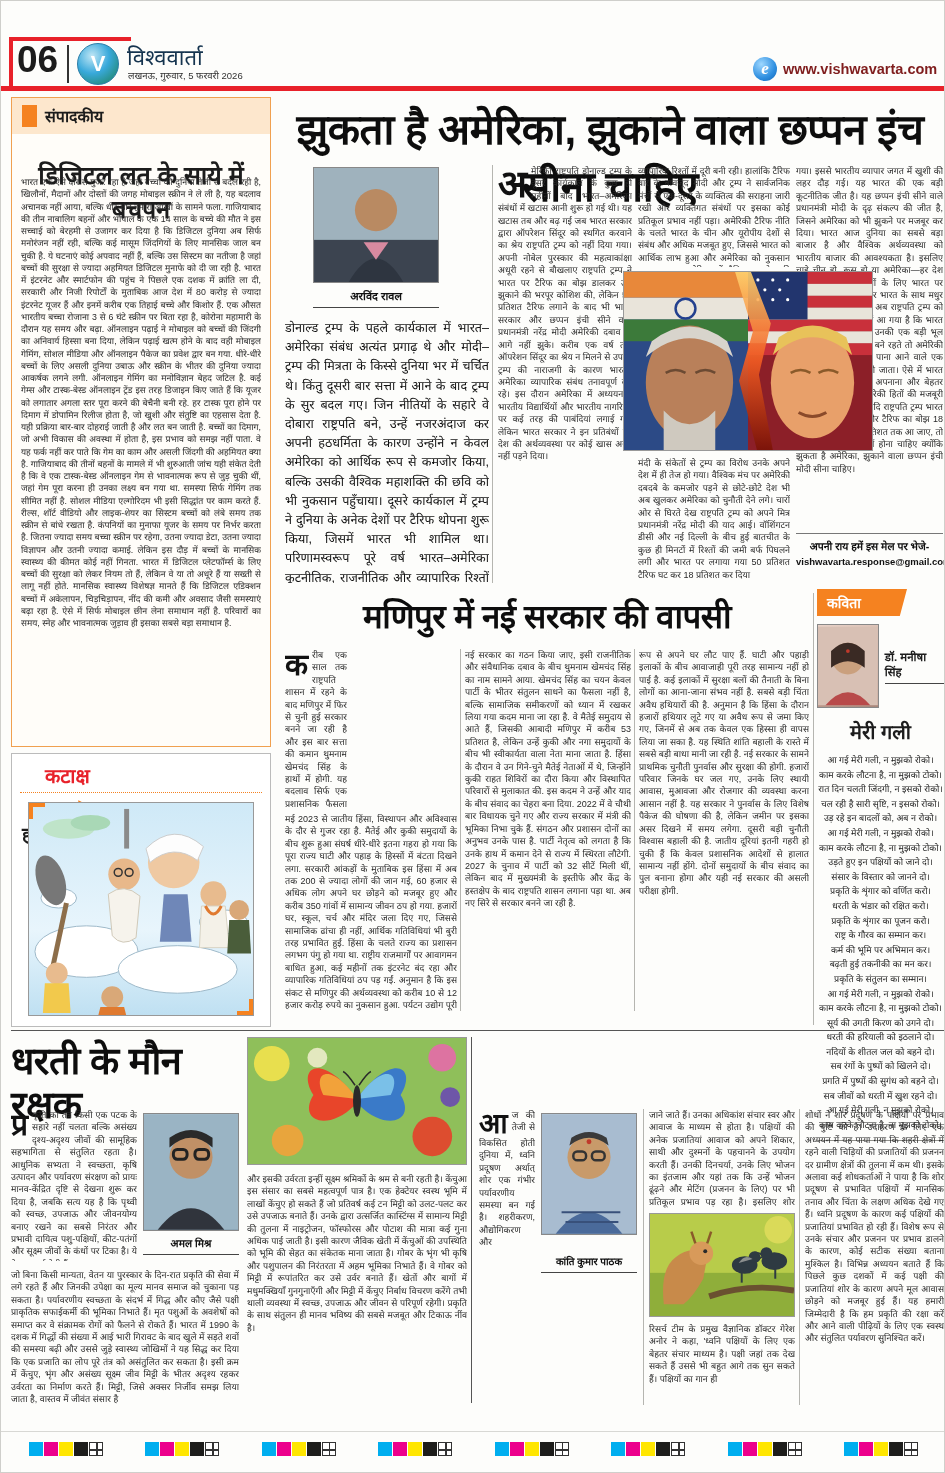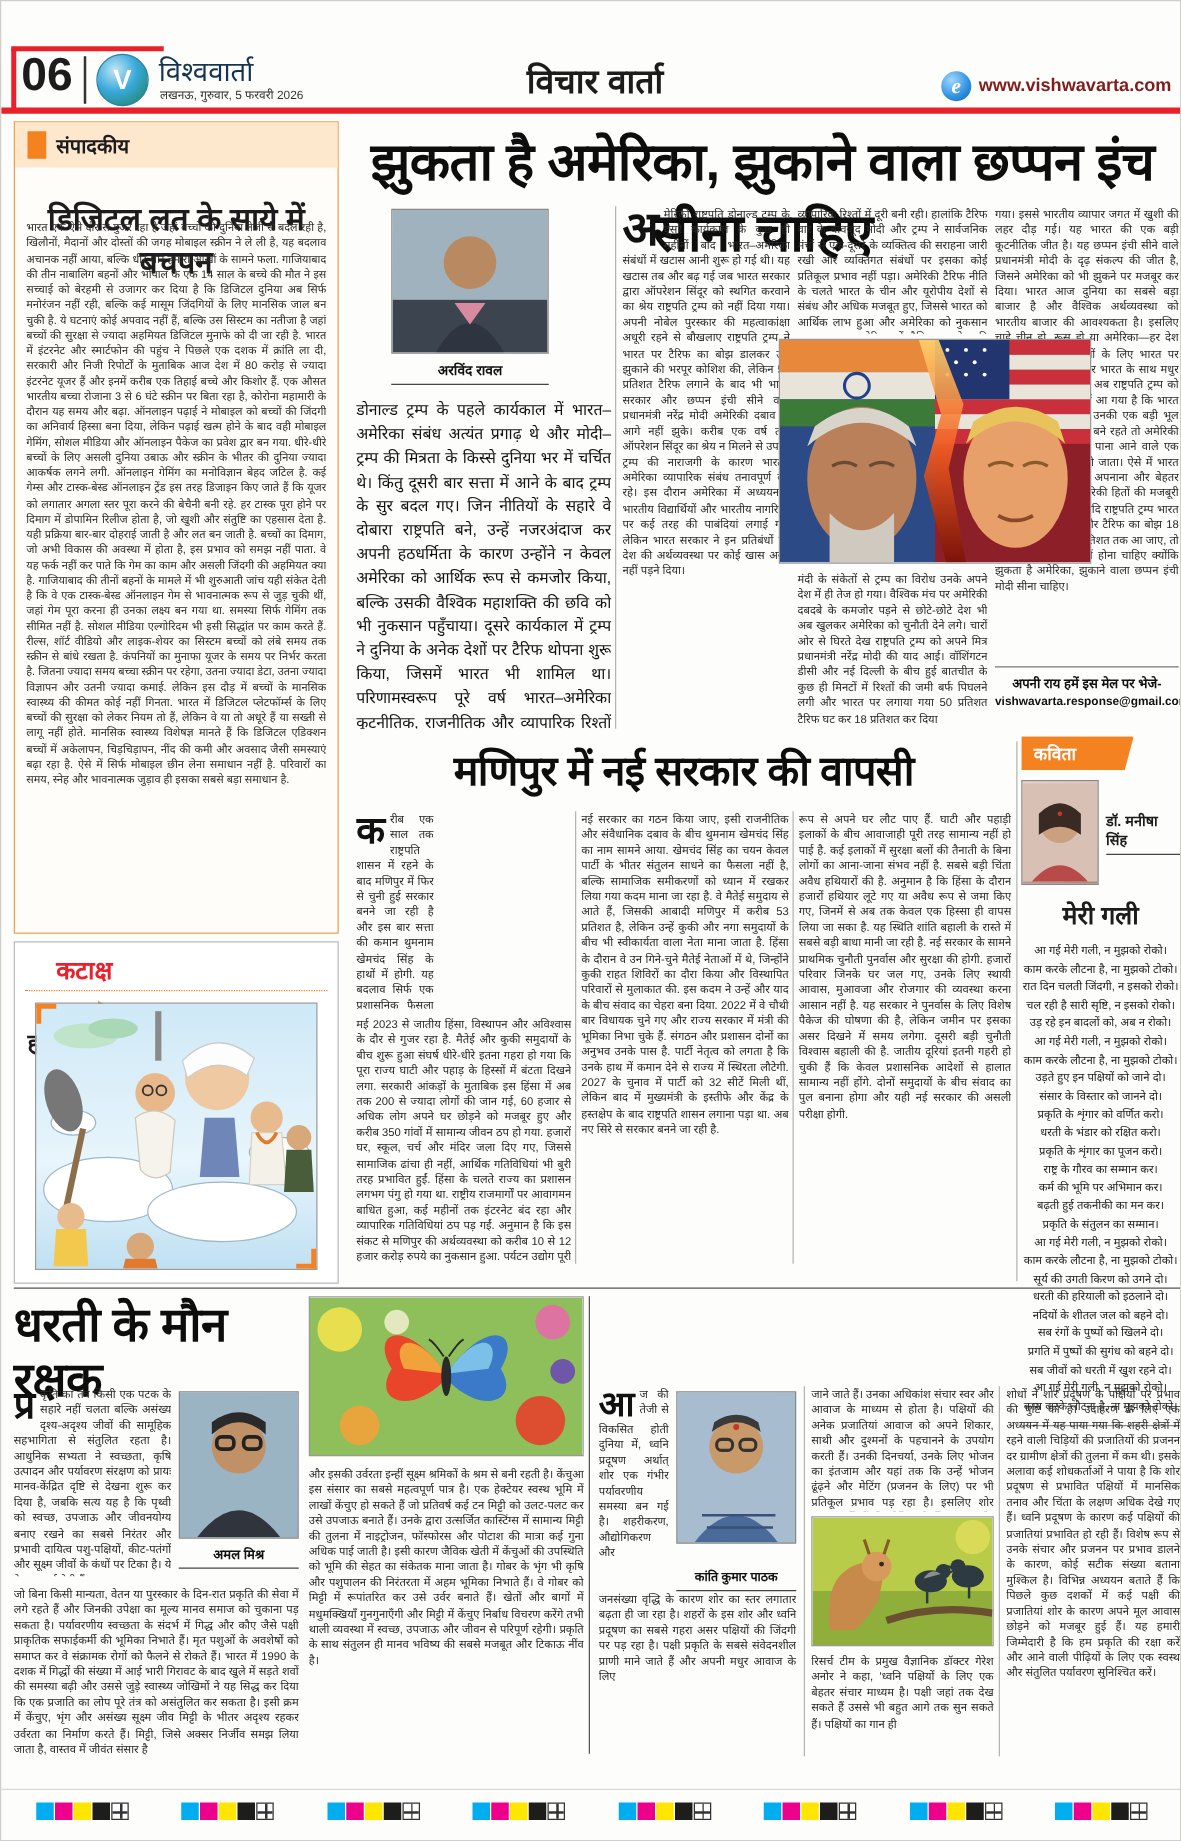--- a/index.html
+++ b/index.html
@@ -86,21 +86,20 @@
 
   <div class="abs" style="left:16px; top:38px; font-size:37px; font-weight:bold;">06</div>
   <div class="abs" style="left:66px; top:44px; width:2px; height:38px; background:#333;"></div>
   <div class="abs" style="left:76px; top:42px;">
     <div id="logo-circle">
         <span>V</span>
       </div>
   </div>
   <div class="abs" style="left:126px; top:40px; font-size:22px; font-weight:normal; color:#15344f;">विश्ववार्ता</div>
   <div class="abs" style="left:127px; top:68px; font-size:9.5px; color:#333;">लखनऊ,   गुरुवार, 5 फरवरी 2026</div>
-  <div class="abs" style="left:300px; top:44px; width:350px; text-align:center; font-size:27px; font-weight:bold;">विचार वार्ता</div>
   <div class="abs" style="left:752px; top:56px; display:flex; align-items:center; gap:6px;">
     <span id="ie-icon">
         <span>e</span>
       </span>
     <span style="font-size:14.5px; font-weight:bold; color:#7f1d1d;">www.vishwavarta.com</span>
   </div>
 
   <div class="abs" id="editorial-box">
     <div id="editorial-strip">
       <span class="sq"></span>
@@ -366,21 +365,20 @@
           <path d="M28 32 Q48 16 68 32 L66 24 Q48 12 30 24 Z" fill="#3a3a3a"></path>
           <rect x="32" y="38" width="13" height="9" rx="4" fill="none" stroke="#333" stroke-width="2.5"></rect>
           <rect x="51" y="38" width="13" height="9" rx="4" fill="none" stroke="#333" stroke-width="2.5"></rect>
           <path d="M14 122 Q48 78 82 122 Z" fill="#4a6a9a"></path>
           <path d="M20 100 L80 100 M24 110 L78 110" stroke="#38507a" stroke-width="2"></path>
           <circle cx="48" cy="28" r="2.5" fill="#c0392b"></circle>
         </svg>
     </div>
     <div class="author-name" style="width:96px; margin-top:19px; font-size:10px;">कांति कुमार पाठक</div>
   </div>
-  <div class="body-text" style="position:absolute; left:478px; top:1272px; width:158px; height:132px;">जनसंख्या वृद्धि के कारण शोर का स्तर लगातार बढ़ता ही जा रहा है। शहरों के इस शोर और ध्वनि प्रदूषण का सबसे गहरा असर पक्षियों की जिंदगी पर पड़ रहा है। पक्षी प्रकृति के सबसे संवेदनशील प्राणी माने जाते हैं और अपनी मधुर आवाज के लिए</div>
 
   <div class="abs vrule" style="left:642px; top:1108px; height:296px;"></div>
   <div class="body-text" style="position:absolute; left:648px; top:1108px; width:146px; height:100px;">जाने जाते हैं। उनका अधिकांश संचार स्वर और आवाज के माध्यम से होता है। पक्षियों की अनेक प्रजातियां आवाज को अपने शिकार, साथी और दुश्मनों के पहचानने के उपयोग करती हैं। उनकी दिनचर्या, उनके लिए भोजन का इंतजाम और यहां तक कि उन्हें भोजन ढूंढ़ने और मेटिंग (प्रजनन के लिए) पर भी प्रतिकूल प्रभाव पड़ रहा है। इसलिए शोर प्रदूषण पक्षियों की जीविका के लिए एक गंभीर खतरा है। रिसर्च के अनुसार, इसका असर पक्षियों की संख्या में कमी के तौर पर भी नजर आ सकता है। इस</div>
 
   <div class="scene" style="position:absolute; left:648px; top:1212px; width:146px; height:104px;">
     <svg viewBox="0 0 146 104" preserveAspectRatio="none">
       <rect width="146" height="104" fill="#b8cc4a"></rect>
       <rect y="60" width="146" height="44" fill="#8fae3a"></rect>
       <circle cx="130" cy="16" r="14" fill="#e8e060" opacity="0.7"></circle>
 

